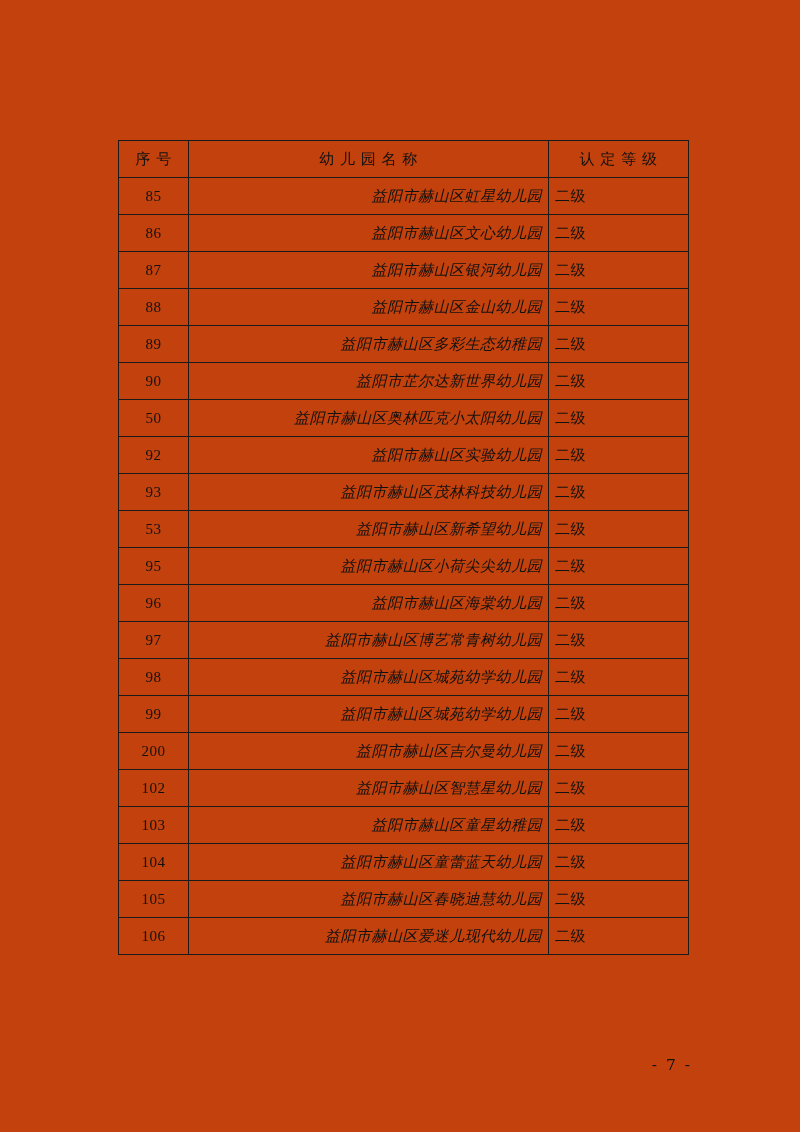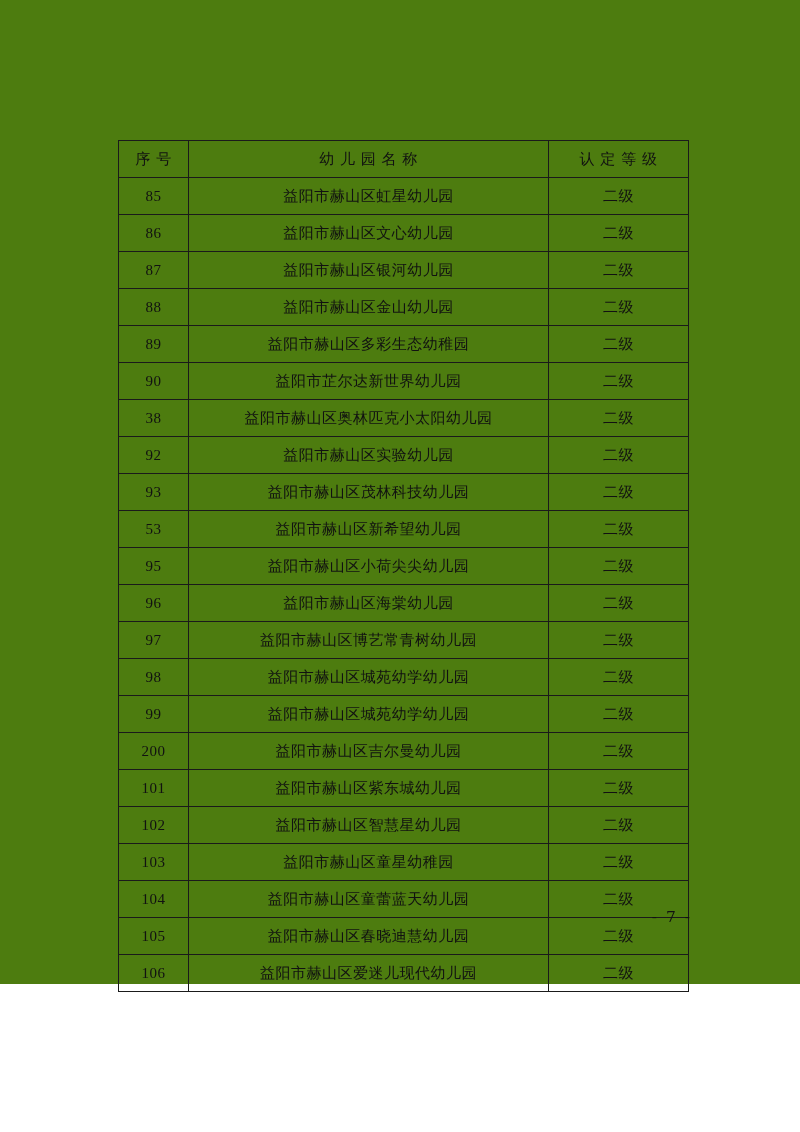--- a/index.html
+++ b/index.html
@@ -13,22 +13,22 @@
     font-family: "DejaVu Serif", "Liberation Serif", serif;
     color: #111111;
     position: relative;
     overflow: hidden;
   }
   .page {
     position: absolute;
     left: 0;
     top: 0;
     width: 800px;
-    height: 984px;
-    background: #4d7c0f;
+    height: 1132px;
+    background: #c2410c;
   }
   .table-wrap {
     position: absolute;
     left: 118px;
     top: 140px;
     width: 570px;
   }
   table.doc-table {
     border-collapse: collapse;
     width: 570px;
@@ -51,26 +51,27 @@
     text-align: center;
     letter-spacing: 3px;
     font-size: 15.5px;
   }
   td.num {
     text-align: center;
     font-size: 15px;
     font-family: Liberation Serif, serif;
   }
   td.name {
-    text-align: center;
+    text-align: right;
     padding-left: 10px;
     font-size: 15px;
+    font-style: italic;
   }
   td.level {
-    text-align: center;
+    text-align: left;
     font-size: 15px;
   }
   .page-number {
     position: absolute;
     right: 108px;
     bottom: 58px;
     font-size: 15.5px;
     letter-spacing: 2px;
     color: #111;
   }
@@ -117,21 +118,21 @@
             <td class="num">89</td>
             <td class="name">益阳市赫山区多彩生态幼稚园</td>
             <td class="level">二级</td>
           </tr>
           <tr>
             <td class="num">90</td>
             <td class="name">益阳市芷尔达新世界幼儿园</td>
             <td class="level">二级</td>
           </tr>
           <tr>
-            <td class="num">38</td>
+            <td class="num">50</td>
             <td class="name">益阳市赫山区奥林匹克小太阳幼儿园</td>
             <td class="level">二级</td>
           </tr>
           <tr>
             <td class="num">92</td>
             <td class="name">益阳市赫山区实验幼儿园</td>
             <td class="level">二级</td>
           </tr>
           <tr>
             <td class="num">93</td>
@@ -164,25 +165,20 @@
             <td class="level">二级</td>
           </tr>
           <tr>
             <td class="num">99</td>
             <td class="name">益阳市赫山区城苑幼学幼儿园</td>
             <td class="level">二级</td>
           </tr>
           <tr>
             <td class="num">200</td>
             <td class="name">益阳市赫山区吉尔曼幼儿园</td>
-            <td class="level">二级</td>
-          </tr>
-          <tr>
-            <td class="num">101</td>
-            <td class="name">益阳市赫山区紫东城幼儿园</td>
             <td class="level">二级</td>
           </tr>
           <tr>
             <td class="num">102</td>
             <td class="name">益阳市赫山区智慧星幼儿园</td>
             <td class="level">二级</td>
           </tr>
           <tr>
             <td class="num">103</td>
             <td class="name">益阳市赫山区童星幼稚园</td>

